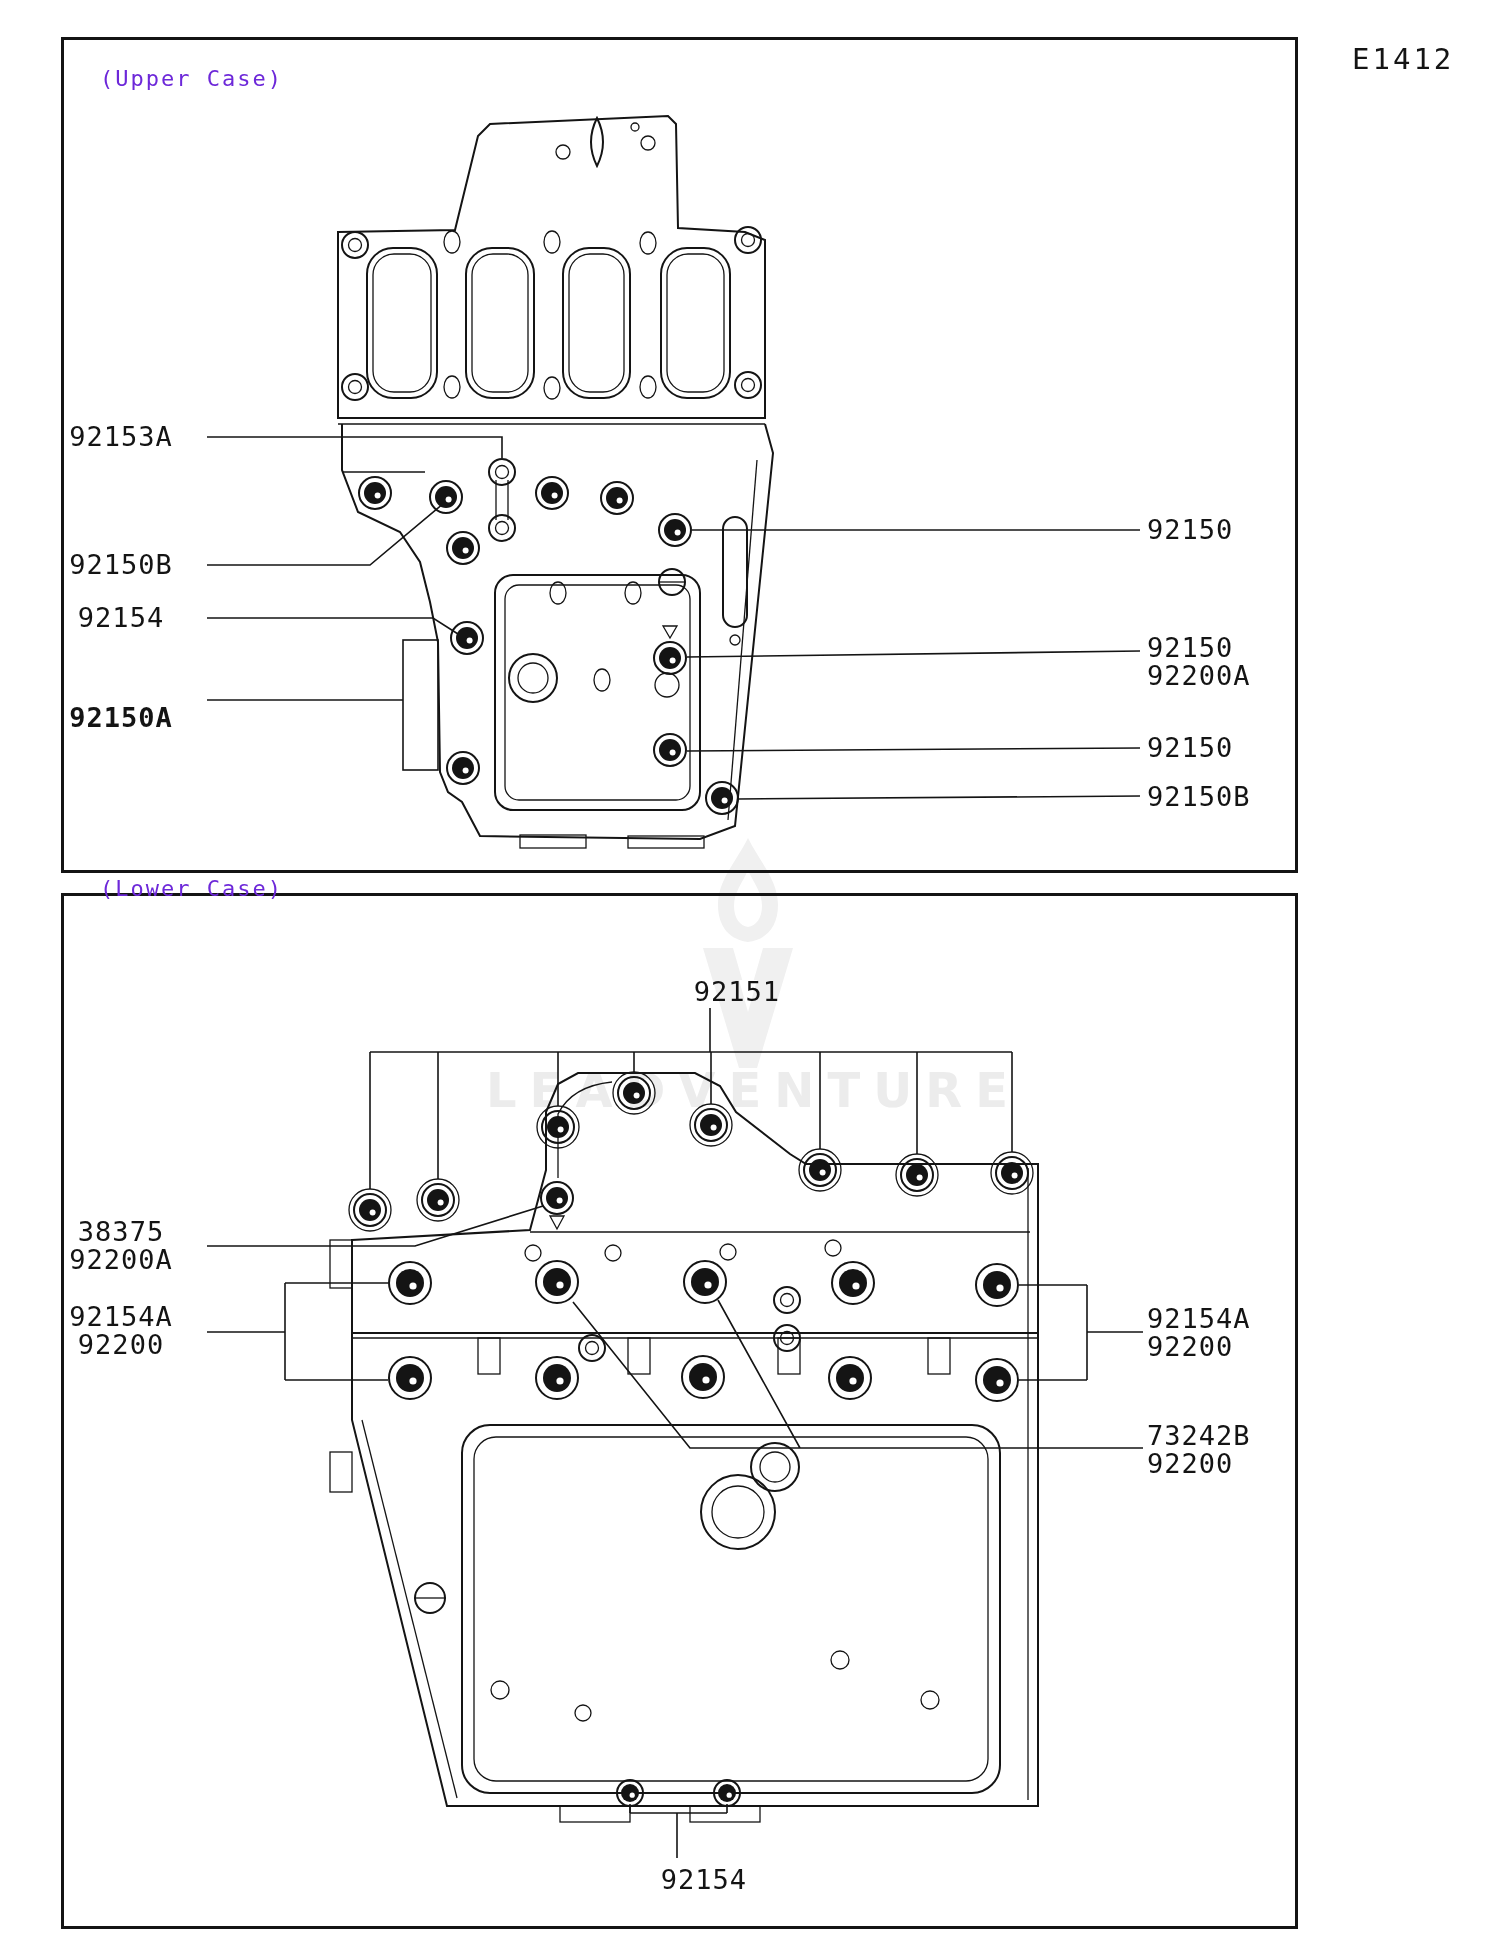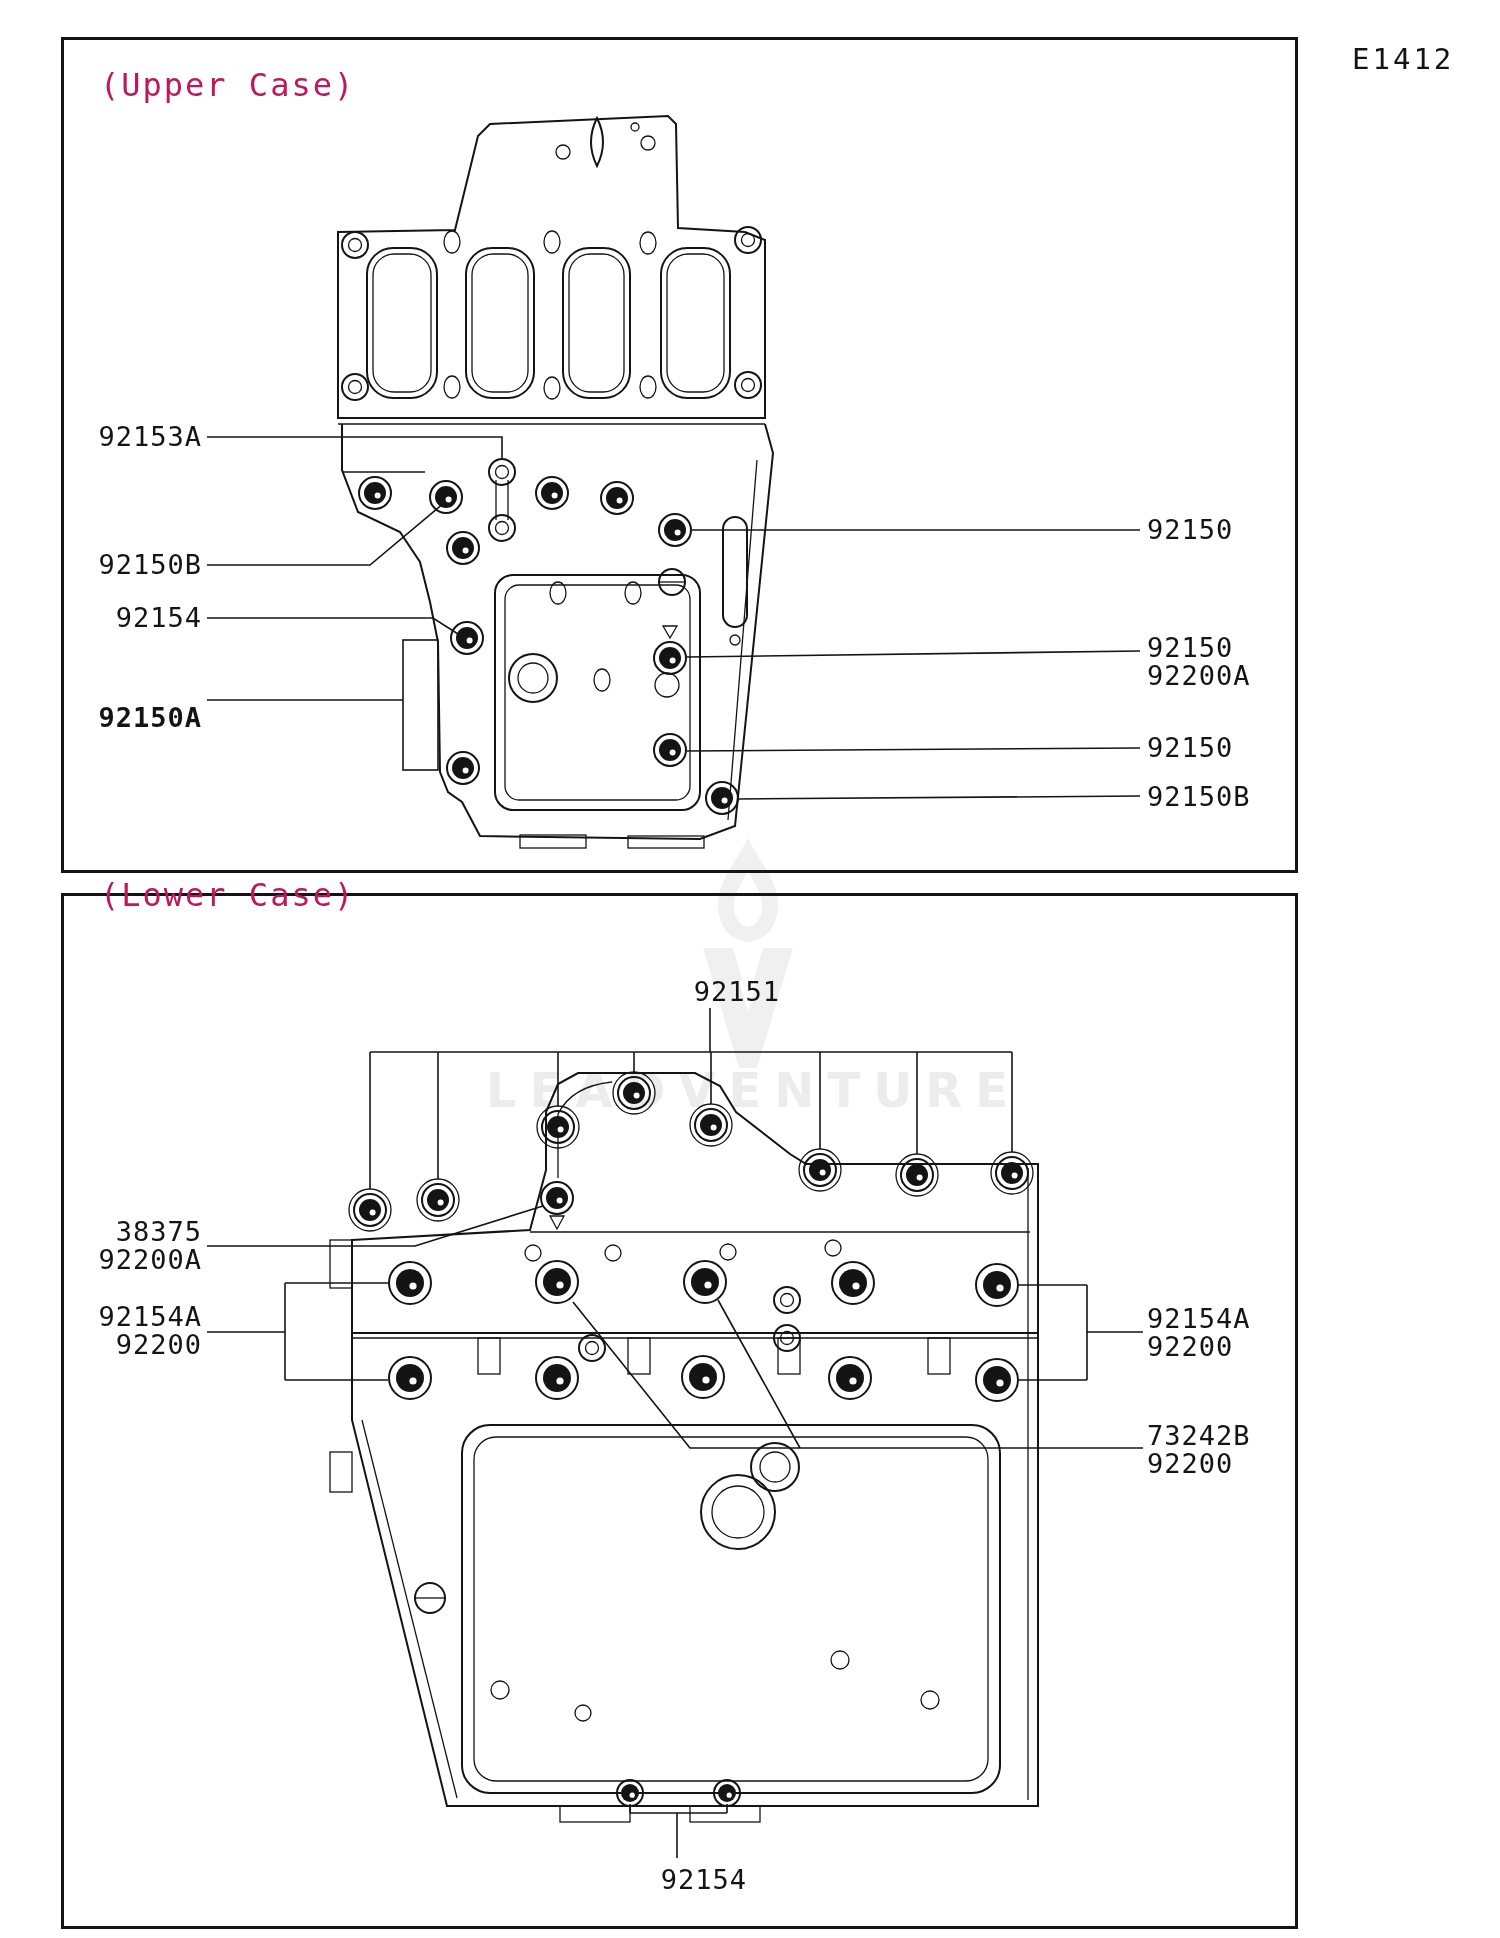--- a/index.html
+++ b/index.html
@@ -3,23 +3,23 @@
 <meta charset="utf-8">
 <style>
   html,body{margin:0;padding:0;background:#ffffff;}
   #stage{position:relative;width:1500px;height:1938px;background:#ffffff;overflow:hidden;
          font-family:"DejaVu Sans Mono", monospace;color:#141414;}
   .panel{position:absolute;border:3px solid #141414;background:transparent;z-index:2;}
   #upper-box{left:61px;top:37px;width:1231px;height:830px;}
   #lower-box{left:61px;top:893px;width:1231px;height:1030px;}
   .plabel{position:absolute;z-index:4;font-size:27px;line-height:28px;white-space:nowrap;
           color:#141414;letter-spacing:1px;}
-  .ralign{text-align:right;}
+  .ralign{text-align:center;}
   .calign{text-align:right;}
-  .ptitle{position:absolute;z-index:4;font-size:32px;letter-spacing:2px;color:#be185d;}
+  .ptitle{position:absolute;z-index:4;font-size:22px;letter-spacing:2px;color:#6d28d9;}
   #diagram-code{position:absolute;left:1352px;top:42px;font-size:29px;letter-spacing:3px;z-index:4;}
   #footer-credit{position:absolute;left:452px;top:1901px;width:600px;text-align:center;z-index:5;
     font-family:"Liberation Sans", sans-serif;font-size:27px;color:#111;}
   #watermark-text{position:absolute;left:486px;top:1062px;z-index:1;
     font-family:"DejaVu Sans", sans-serif;font-weight:bold;font-size:48px;letter-spacing:13px;
     color:#ececec;}
   #watermark-logo{position:absolute;left:690px;top:830px;z-index:1;}
   #artwork{position:absolute;left:0;top:0;z-index:3;}
   svg{display:block;}
   .ln{stroke:#141414;stroke-width:1.6;fill:none;}

